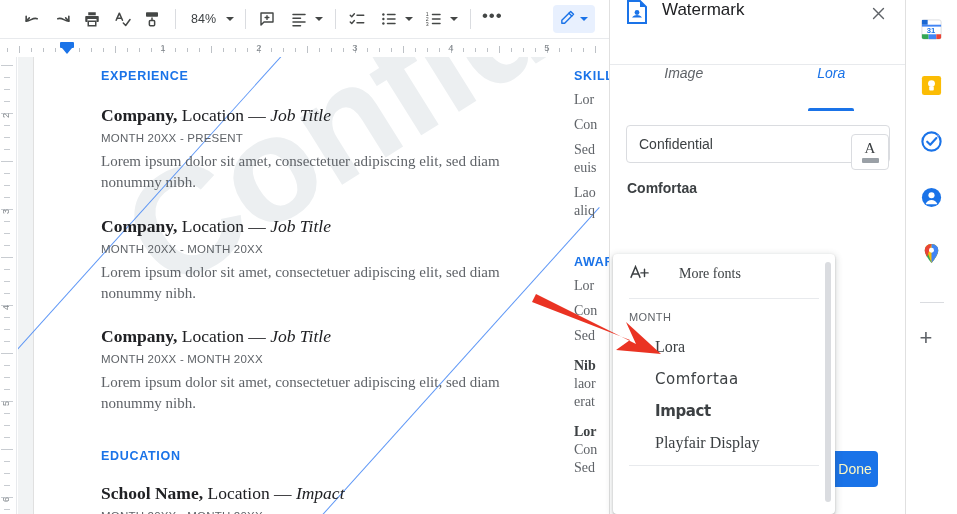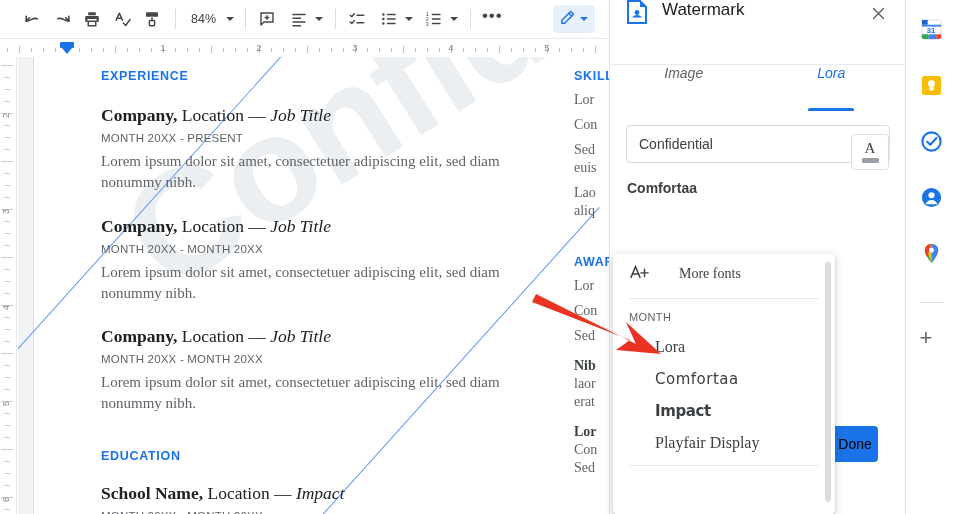--- a/index.html
+++ b/index.html
@@ -142,22 +142,22 @@
   .font-select .fs-val { flex:1; }
   .color-btn {
     position:absolute; right:16px; top:134px; width:38px; height:36px;
     border:1px solid #dadce0; border-radius:4px; background:#fff;
     display:flex; flex-direction:column; align-items:center; justify-content:center; gap:2px;
   }
   .color-btn .gl { font-size:15px; color:#3c4043; line-height:1; font-family:"Liberation Serif", serif;}
   .color-btn .swatch { width:17px; height:5px; background:#9aa0a6; border-radius:1px; }
   .hr-sep { position:absolute; left:688px; top:343px; width:115px; height:1px; background:#9aa0a6; }
   .done-btn {
-    position:absolute; left:806px; top:426px; width:72px; height:36px;
-    background:#1a73e8; border-radius:4px; color:#000000; font-size:14px;
+    position:absolute; left:806px; top:451px; width:72px; height:36px;
+    background:#1a73e8; border-radius:4px; color:#fef9c3; font-size:14px;
     display:flex; align-items:center; justify-content:center; padding-left:26px;
   }
 
   
   .font-menu {
     position:absolute; left:613px; top:254px; width:222px; height:260px;
     background:#fff; border-radius:4px;
     box-shadow: 0 2px 6px 2px rgba(60,64,67,.15), 0 1px 2px rgba(60,64,67,.3);
     overflow:hidden;
   }

